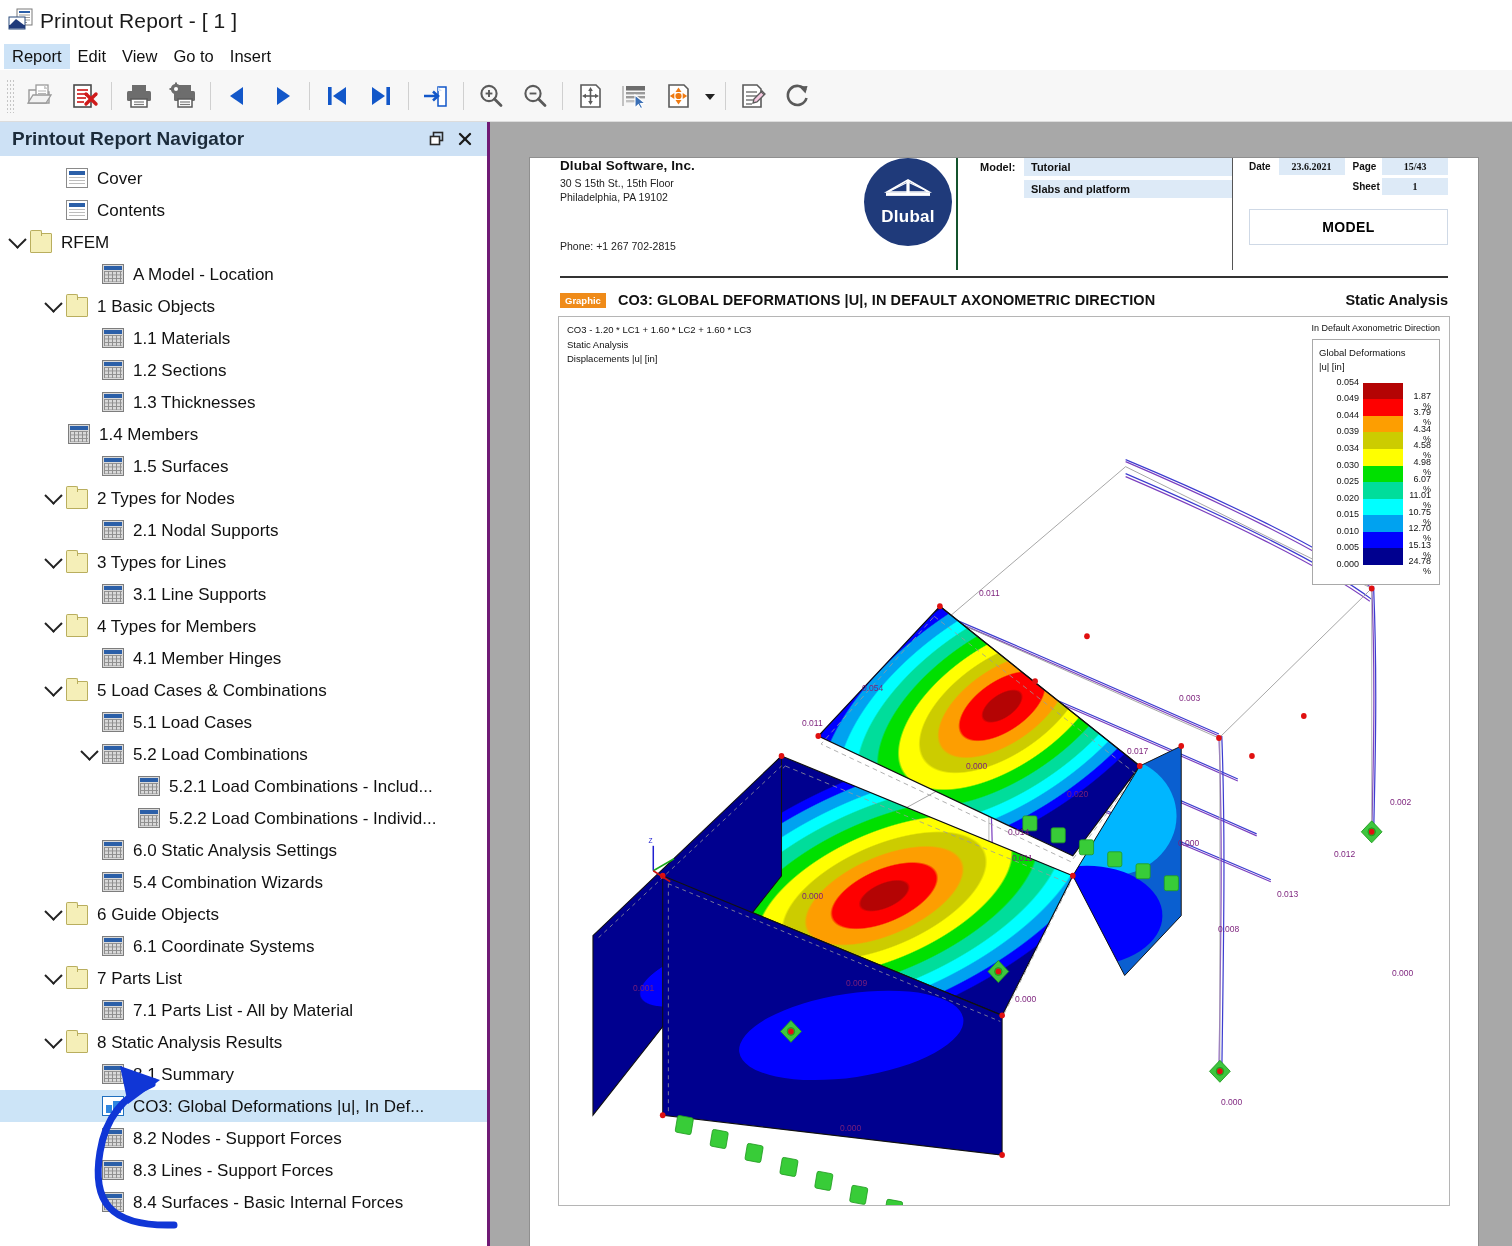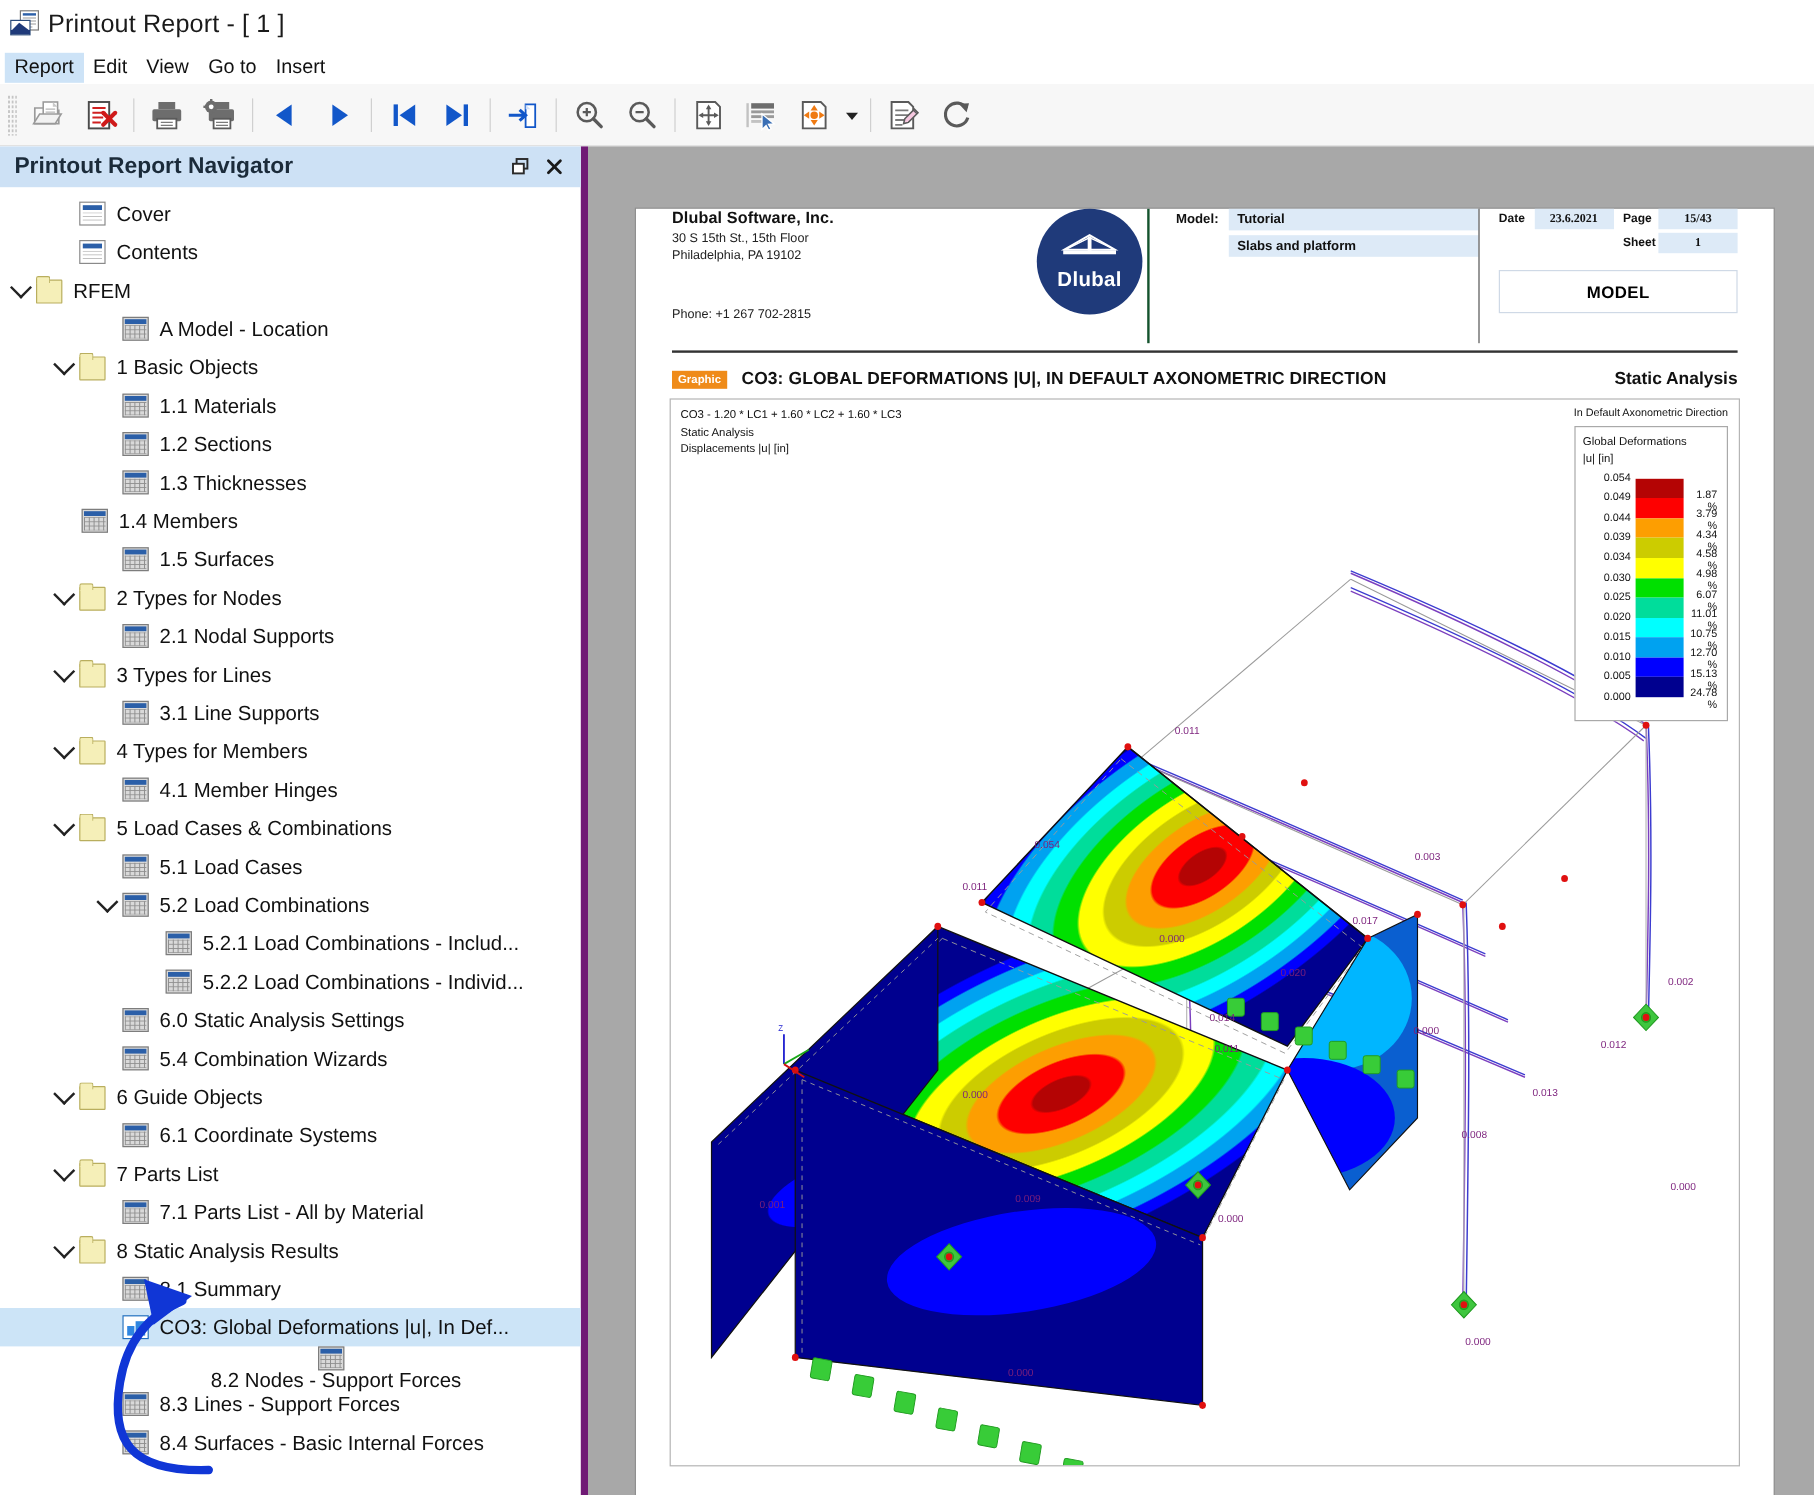--- a/index.html
+++ b/index.html
@@ -26,21 +26,21 @@
     background-size:3px 4px; opacity:.8;}
   .tbtn { width:44px; height:44px; display:flex; align-items:center; justify-content:center;
     cursor:default; }
   .tsep { width:1px; height:28px; background:#d0d0d0; margin:0 5px; }
 
   
   #main { display:flex; height:calc(1246px - 42px - 28px - 52px); }
 
   
   #nav { width:490px; flex:none; background:#fff; display:flex; flex-direction:column;
-    border-right:6px solid #701a75; position:relative;justify-content:space-between; }
+    border-right:3px solid #701a75; position:relative;justify-content:space-between; }
   #navhdr { height:34px; background:#cde1f5; display:flex; align-items:center;
     padding:0 8px 0 12px; }
   #navhdr .h-title { font-size:19px; font-weight:bold; color:#1b2b3a; flex:1; }
   #navhdr .h-btn { width:28px; height:24px; display:flex; align-items:center; justify-content:center; }
   #navtree { flex:1; overflow:hidden; padding-top:6px; position:relative; }
 
   .trow { height:32px; display:flex; align-items:center; font-size:17px; color:#111;
     white-space:nowrap; }
   .trow.sel { background:#cce4f7; }
   .tw { width:26px; display:flex; align-items:center; justify-content:center; flex:none; }
@@ -70,21 +70,21 @@
   
   .ico-gfx { background:#fff; border:1.5px solid #1f6fbf; }
   .ico-gfx::before{ content:""; position:absolute; left:3px; bottom:2px; width:6px; height:8px;
      background:#2f86e0;}
   .ico-gfx::after{ content:""; position:absolute; left:10px; bottom:2px; width:8px; height:12px;
      background:#2f86e0;}
 
   #arrow { position:absolute; left:56px; top:900px; pointer-events:none; }
 
   
-  #viewer { flex:1; background:#a8a8a8; overflow:hidden; position:relative; padding:24px 0 0 40px;}
+  #viewer { flex:1; background:#a8a8a8; overflow:hidden; position:relative; padding:8px 0 0 40px;}
   #page { width:948px; background:#fff; height:1160px; position:relative;
     box-shadow:0 0 0 1px #8f8f8f; }
 
   
   .rp-head { display:flex; margin:28px 30px 0 30px; height:112px; }
   .rp-left { width:300px; }
   .rp-company { font-size:13.5px; font-weight:bold; color:#111; letter-spacing:.1px; }
   .rp-addr { font-size:10.5px; color:#222; margin-top:3px; line-height:1.35; }
   .rp-phone { font-size:10.5px; color:#222; margin-top:36px; }
   .rp-logo { width:88px; height:88px; border-radius:50%; background:#1f3a7a;
@@ -547,21 +547,21 @@
         <div class="trow" style="padding-left: 76px;">
           <span class="tw"></span>
           <span class="ico ico-tbl"></span>
           <span class="tlabel">8.1 Summary</span>
         </div>
         <div class="trow sel" style="padding-left: 76px;">
           <span class="tw"></span>
           <span class="ico ico-gfx"></span>
           <span class="tlabel">CO3: Global Deformations |u|, In Def...</span>
         </div>
-        <div class="trow" style="padding-left: 76px; flex-direction: column;">
+        <div class="trow" style="padding-left: 76px;">
           <span class="tw"></span>
           <span class="ico ico-tbl"></span>
           <span class="tlabel">8.2 Nodes - Support Forces</span>
         </div>
         <div class="trow" style="padding-left: 76px;">
           <span class="tw"></span>
           <span class="ico ico-tbl"></span>
           <span class="tlabel">8.3 Lines - Support Forces</span>
         </div>
         <div class="trow" style="padding-left: 76px;">

